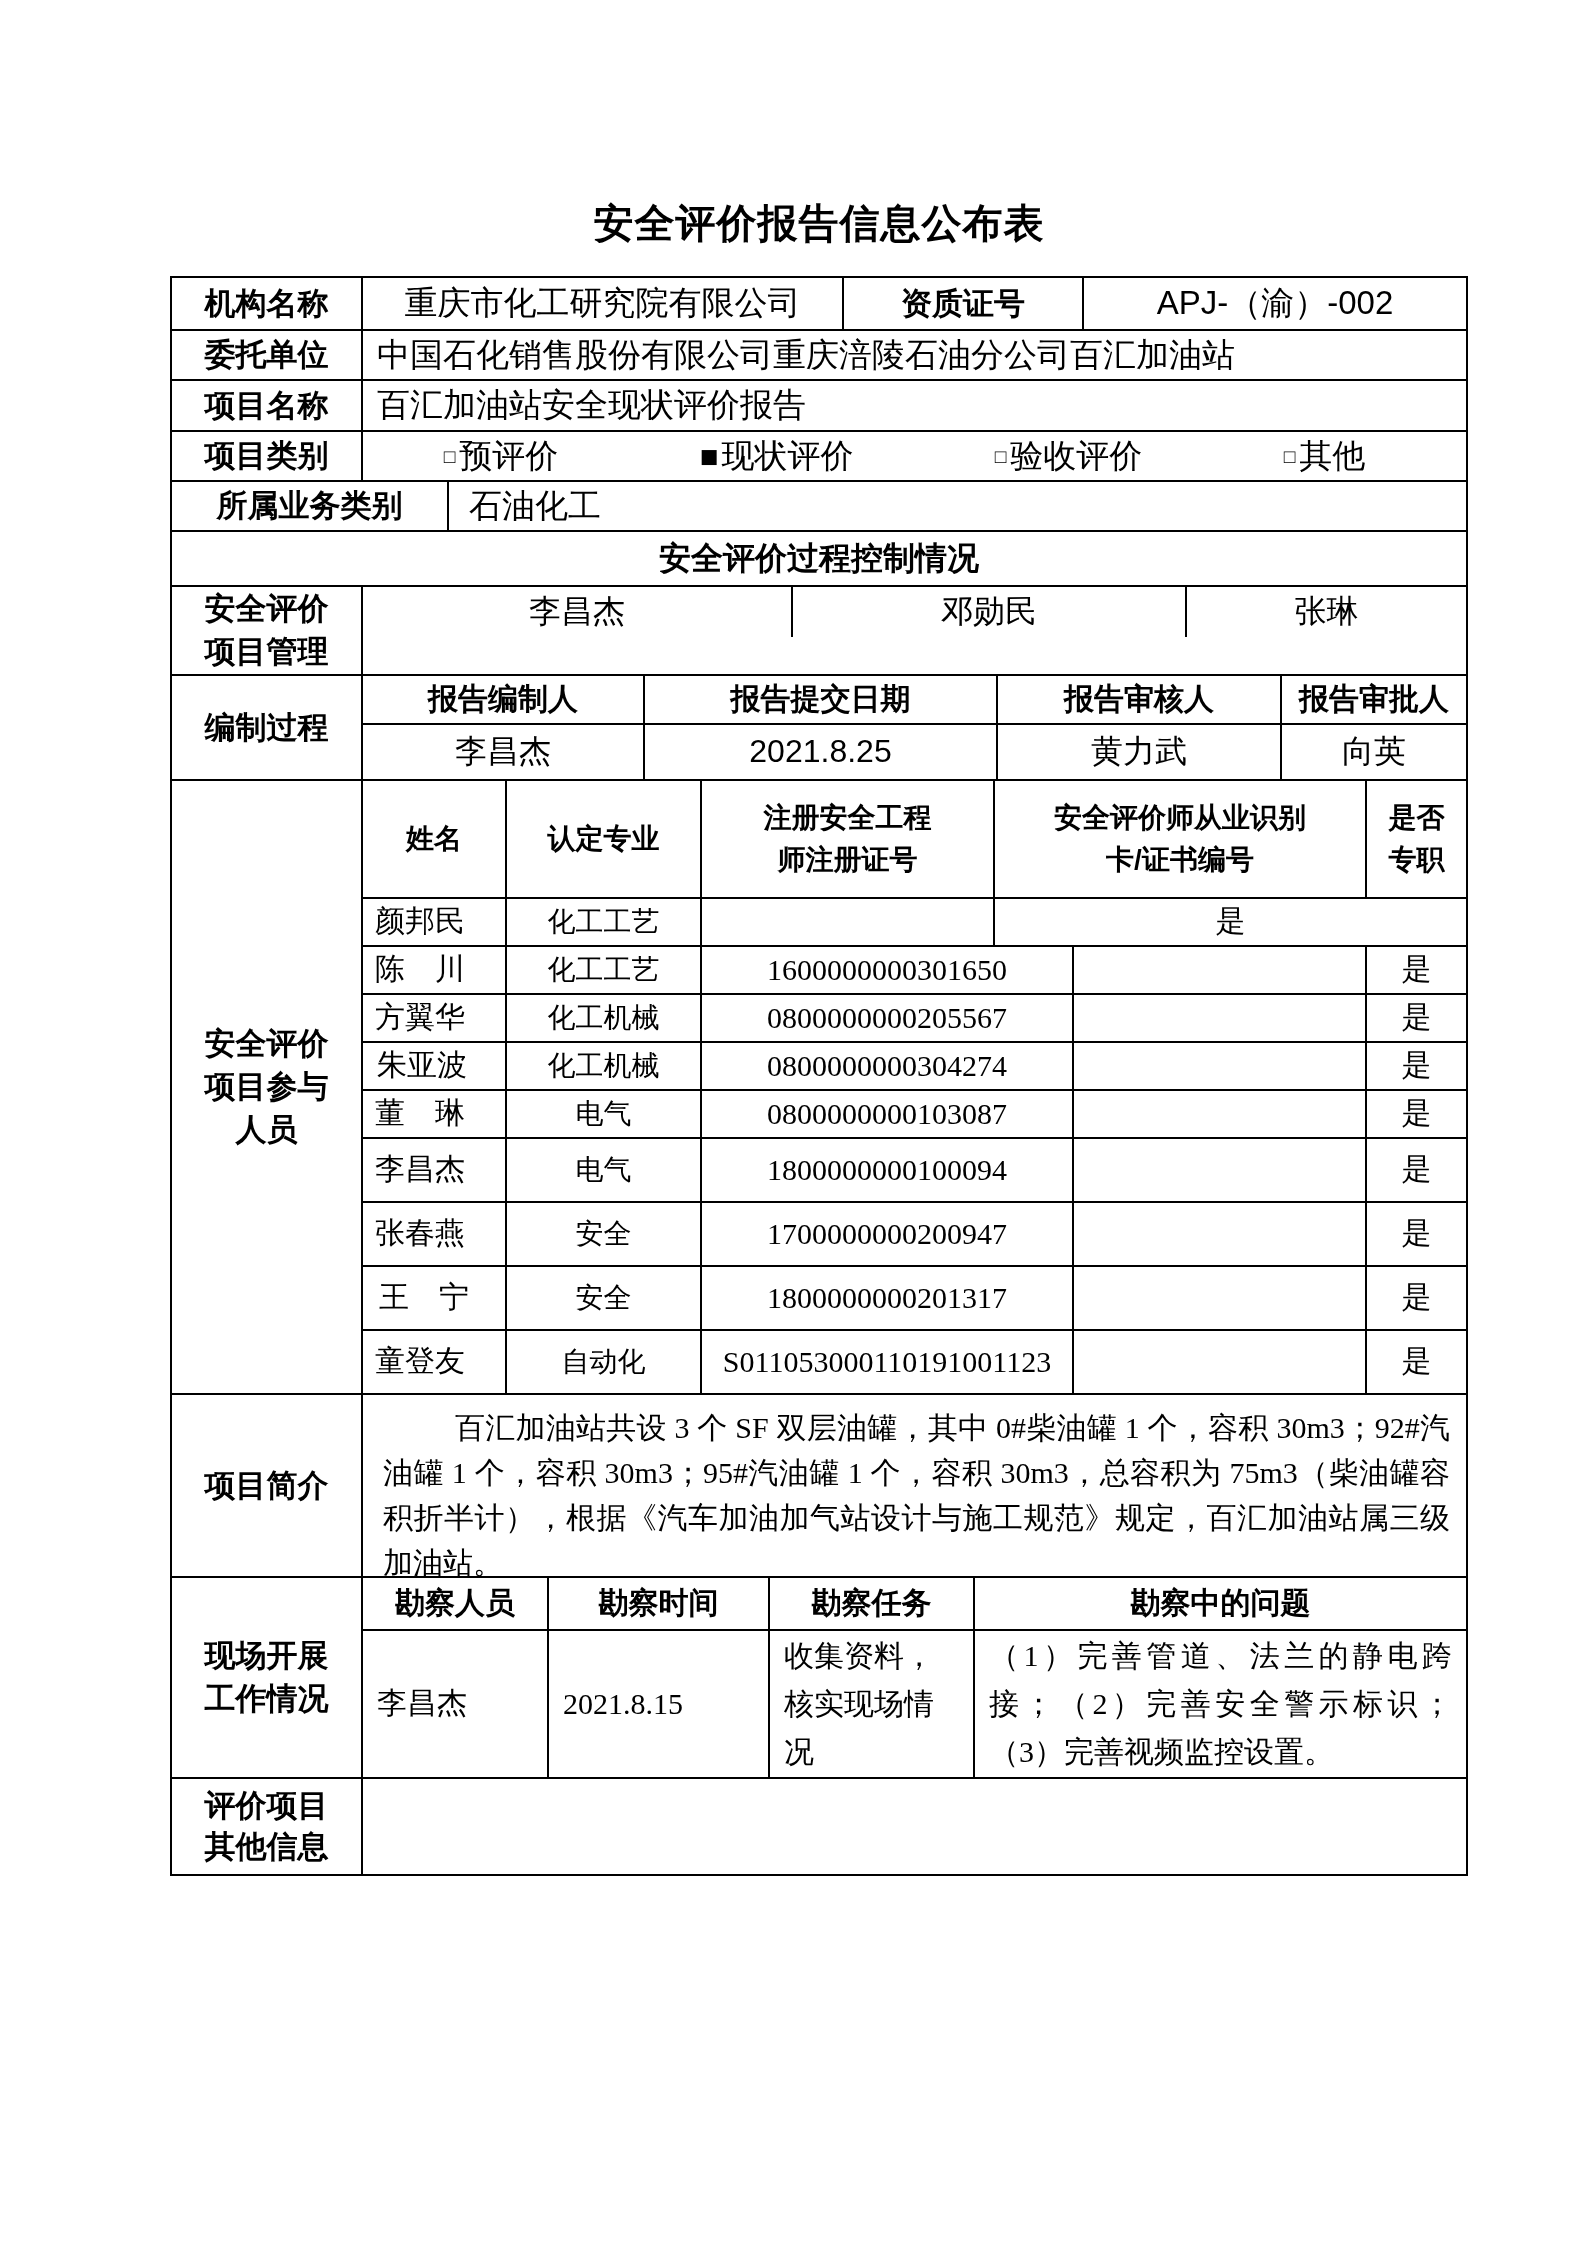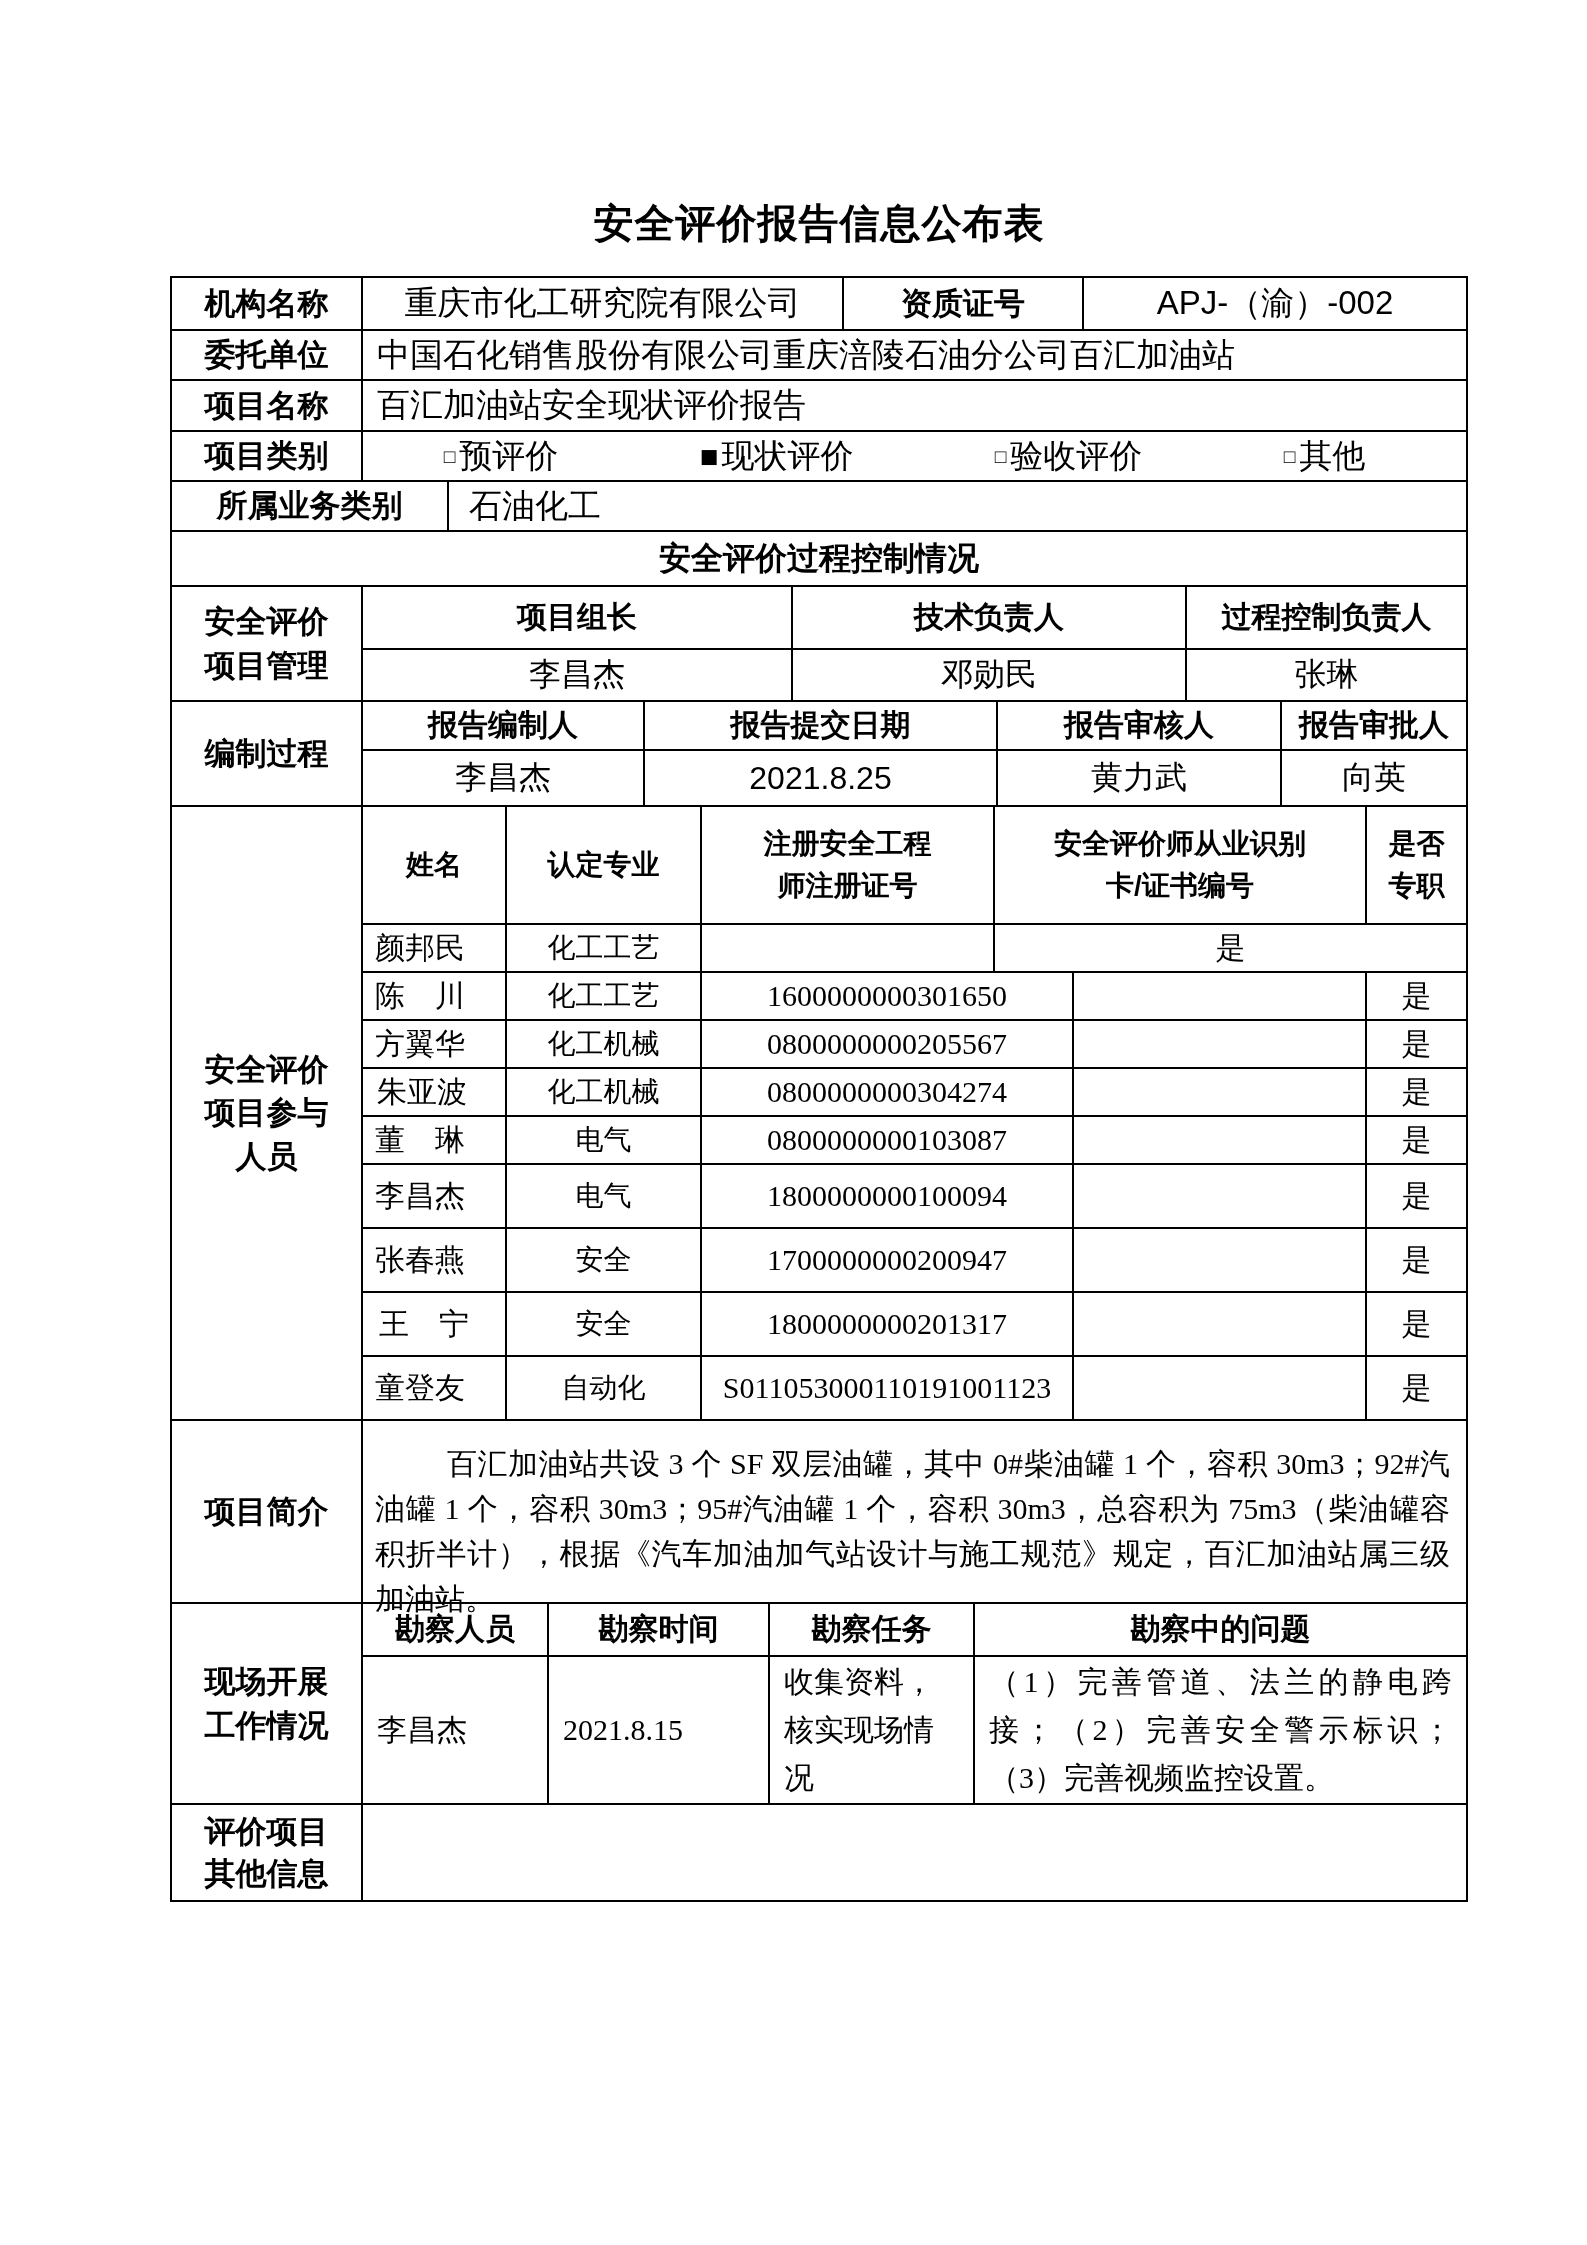--- a/index.html
+++ b/index.html
@@ -28,22 +28,22 @@
   .sec-right{flex:1;display:flex;flex-direction:column;min-width:0;}
   .srow{display:flex;border-bottom:2px solid #000;}
   .sec-right .srow:last-child{border-bottom:none;}
   .serif{font-family:"Liberation Serif","DejaVu Serif",serif;font-size:30px;font-weight:400;}
   .phed{font-weight:700;font-size:28px;text-align:center;line-height:1.5;}
   .phed span{display:block;}
   .opts{flex:1;display:flex;align-items:center;justify-content:space-around;padding:0 30px 0 10px;}
   .opt{display:flex;align-items:center;font-size:33px;}
   .sym{font-size:19px;margin-right:4px;line-height:1;}
   .sym.checked{font-size:31px;margin-right:3px;}
-  .para{display:block;padding:10px 16px 0 12px;font-family:"Liberation Serif","DejaVu Serif",serif;
-     font-size:30px;line-height:45px;text-align:justify;text-indent:2.4em;margin-top:10px;}
+  .para{display:block;padding:10px 16px 0 20px;font-family:"Liberation Serif","DejaVu Serif",serif;
+     font-size:30px;line-height:45px;text-align:justify;text-indent:2.4em;}
   .wrapcell{align-items:center;}
   .wrapcell .inner{padding:0 14px;font-family:"Liberation Serif","DejaVu Serif",serif;
      font-size:30px;line-height:48px;text-align:justify;width:100%;box-sizing:border-box;}
   .taskcell .inner{text-align:left;}
 </style>
 </head>
 <body>
 
 <div class="page">
 
@@ -100,25 +100,20 @@
     </div>
 
     <div class="sec">
       <div class="sec-label">
         <div class="lbl2">
           <span>安全评价</span>
           <span>项目管理</span>
         </div>
       </div>
       <div class="sec-right">
-        <div class="srow" style="height:61px">
-          <div class="c hdr" style="width:430px;flex:0 0 430px">项目组长</div>
-          <div class="c hdr" style="width:394px;flex:0 0 394px">技术负责人</div>
-          <div class="c hdr" style="flex:1">过程控制负责人</div>
-        </div>
         <div class="srow" style="height:50px">
           <div class="c val" style="width:430px;flex:0 0 430px;font-size:32px">李昌杰</div>
           <div class="c val" style="width:394px;flex:0 0 394px;font-size:32px">邓勋民</div>
           <div class="c val" style="flex:1;font-size:32px">张琳</div>
         </div>
       </div>
     </div>
 
     <div class="sec">
       <div class="sec-label">编制过程</div>

